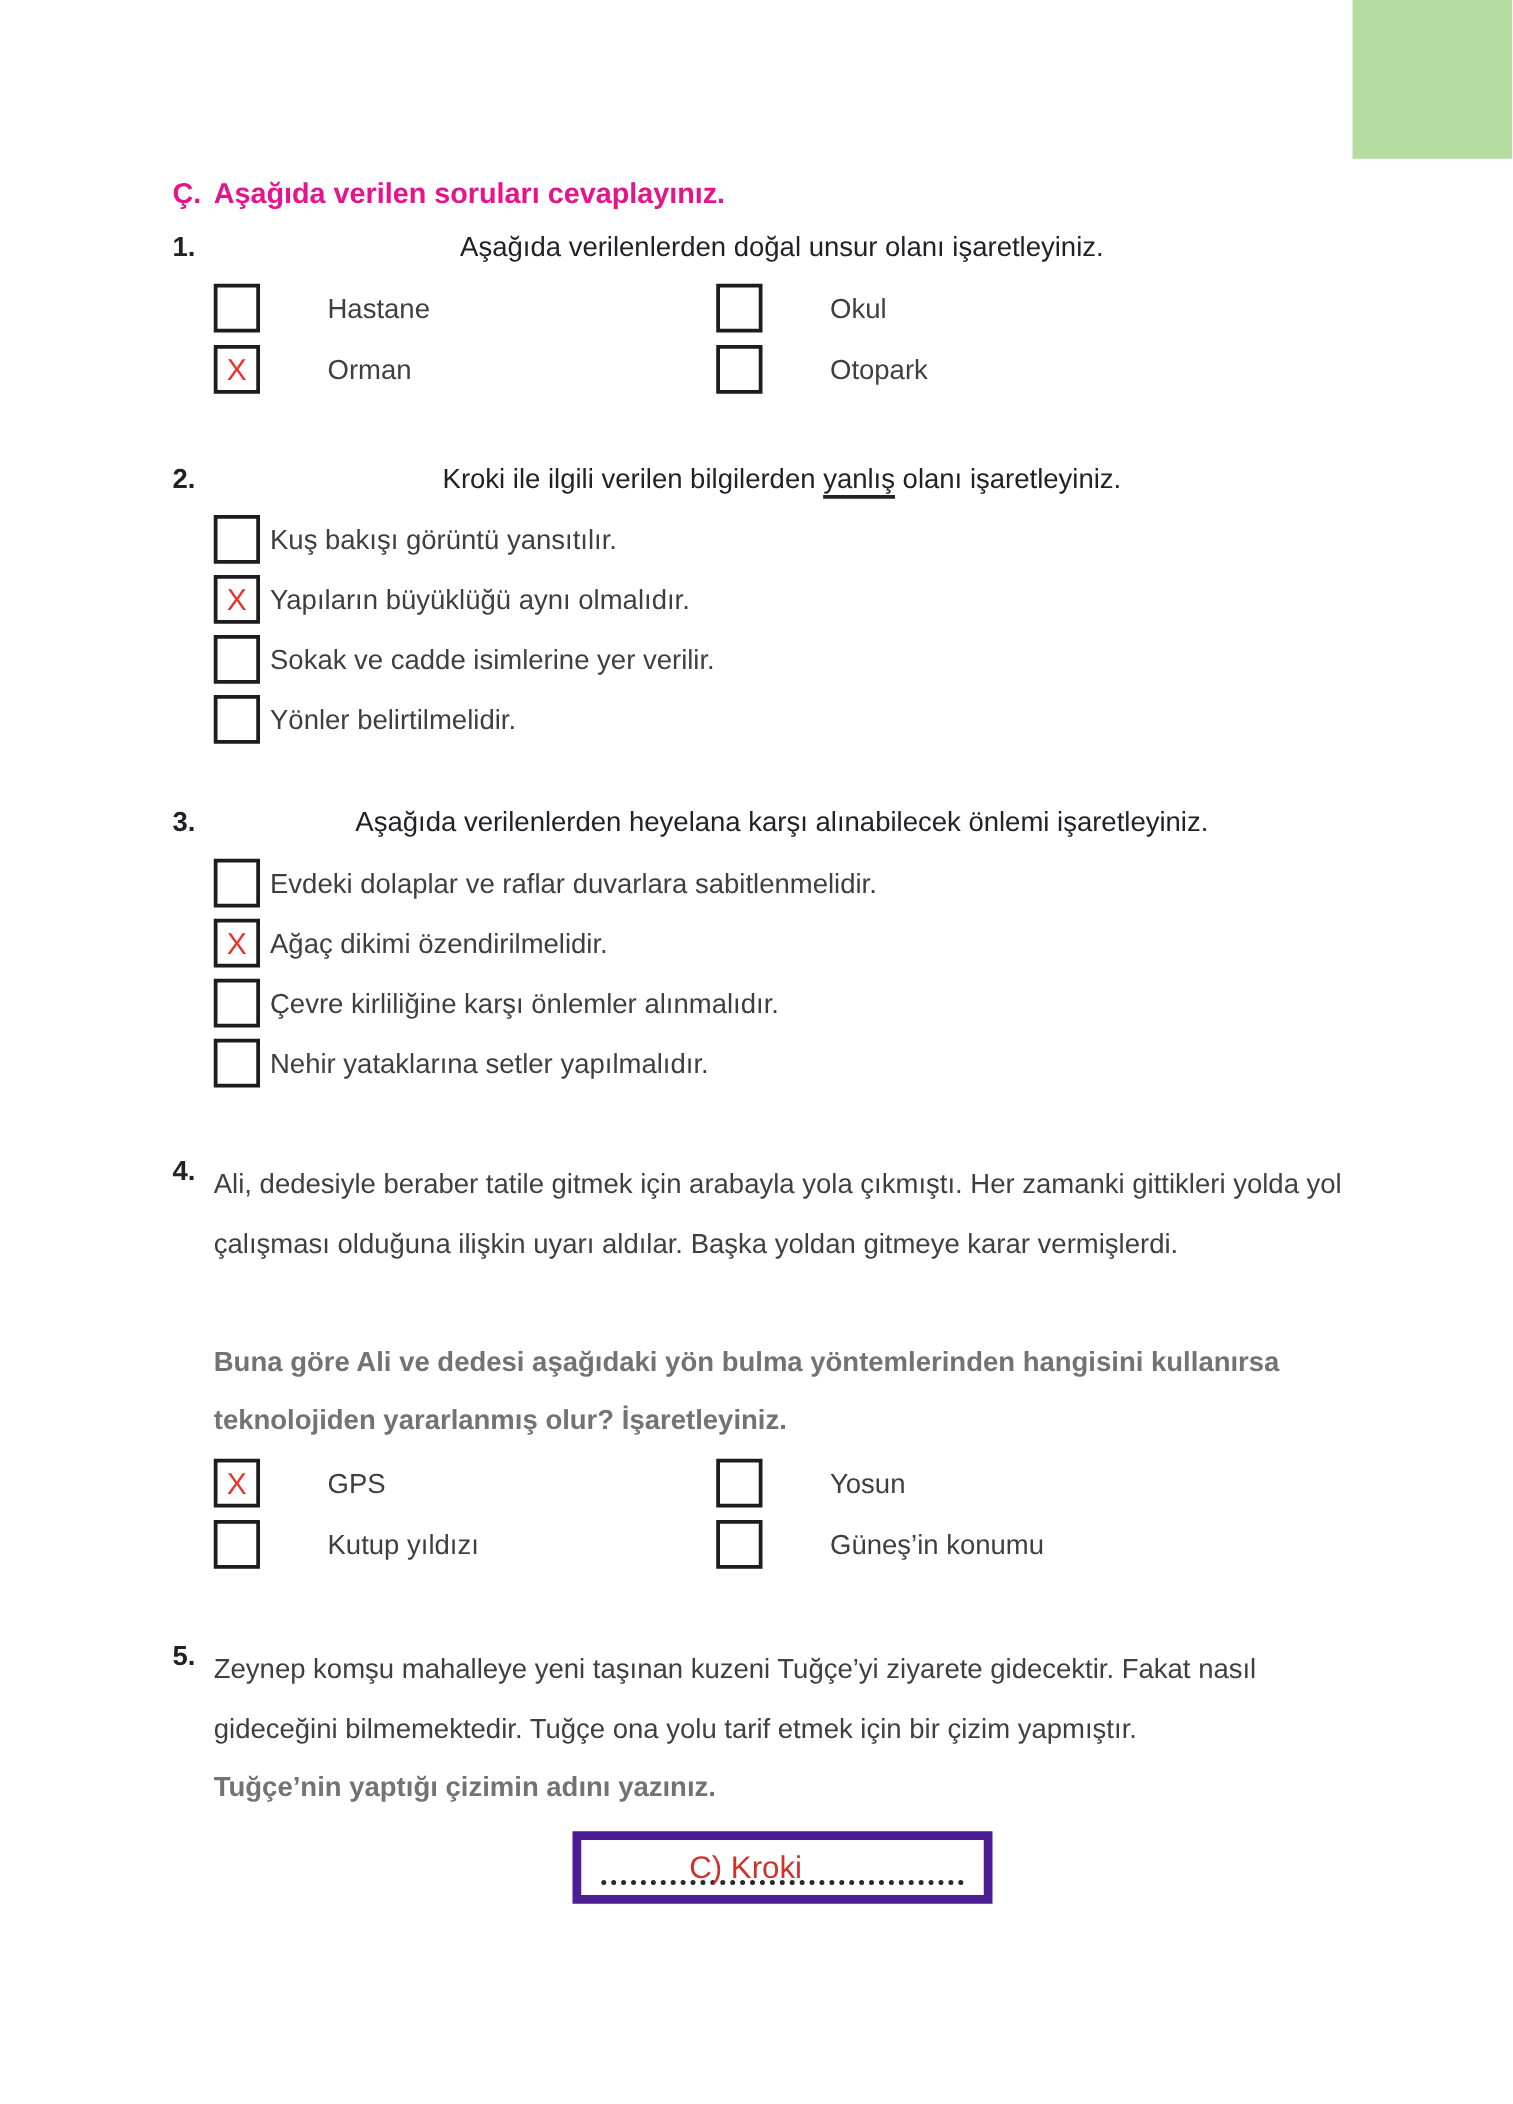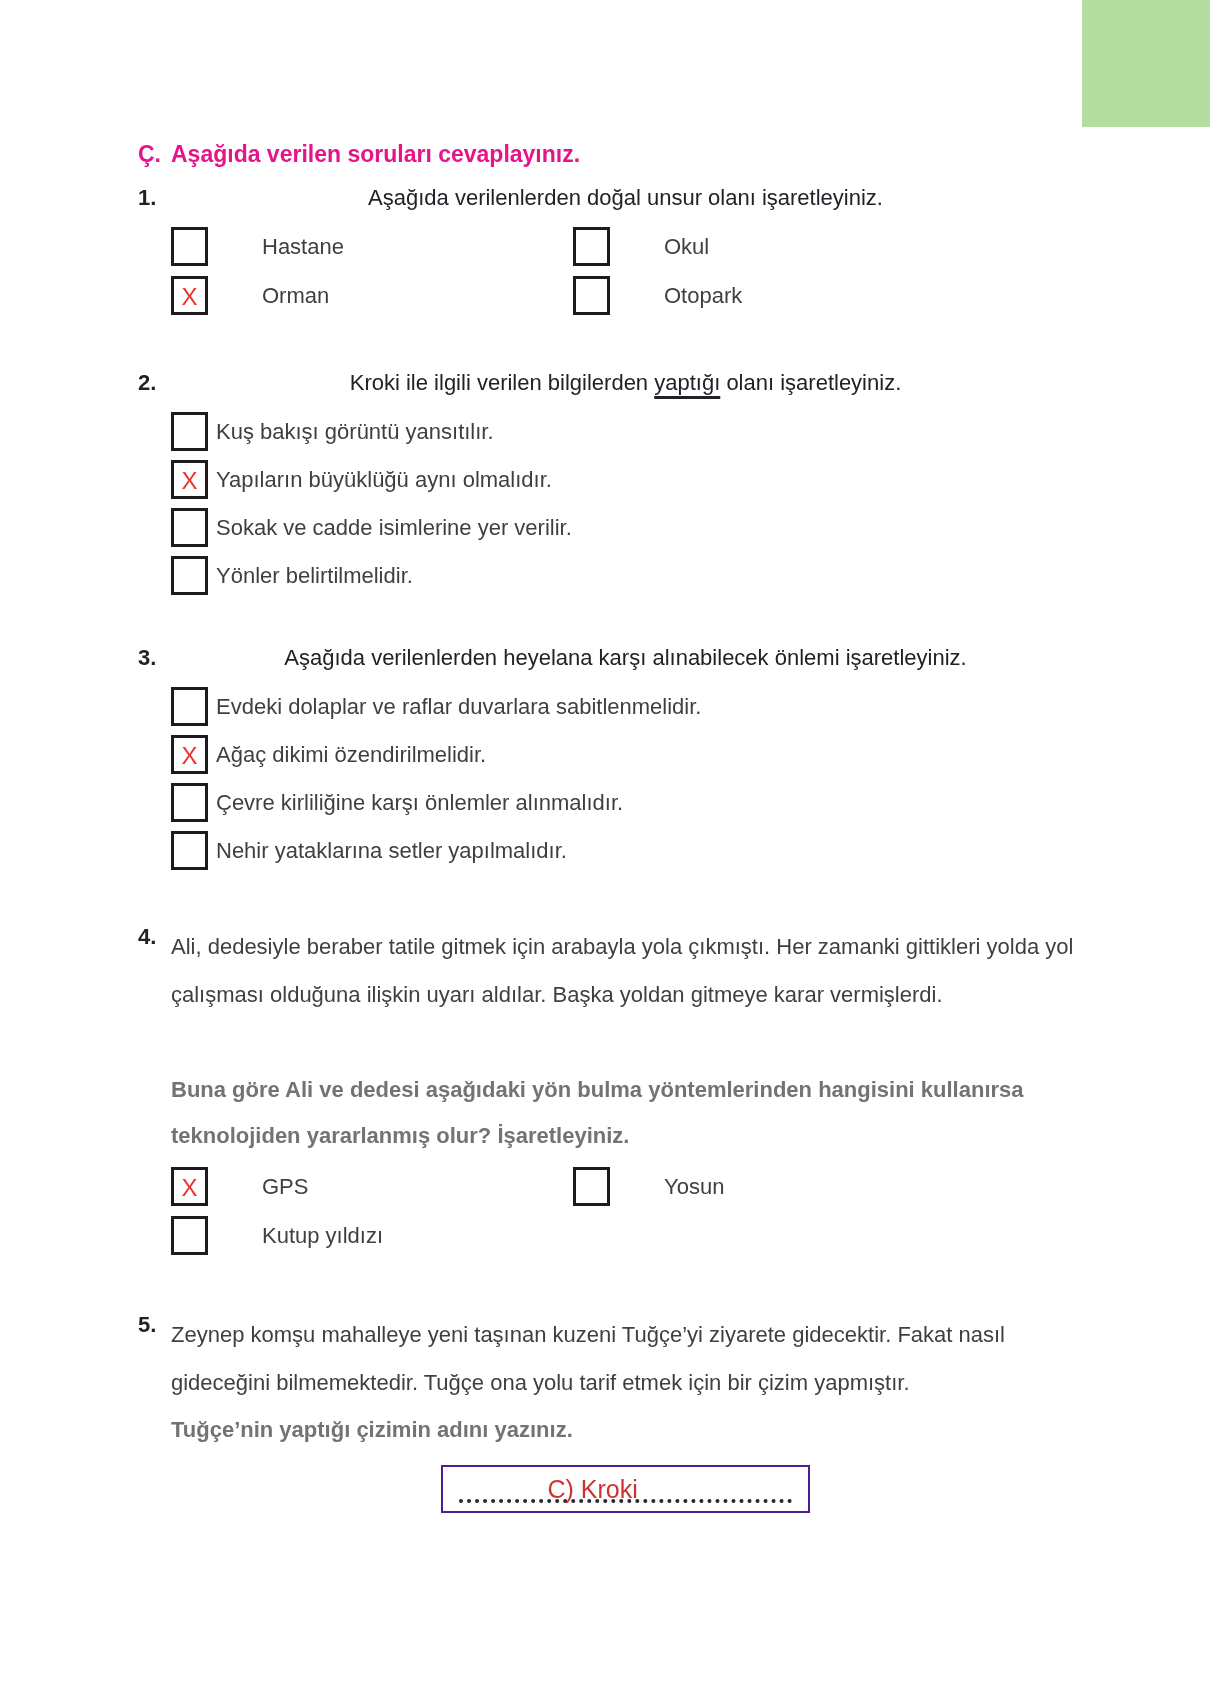--- a/index.html
+++ b/index.html
@@ -105,24 +105,23 @@
   .q5-prompt { margin-top: 0; }
 
   .mb-q1 { margin-bottom: 44px; }
   .mb-q2 { margin-bottom: 40px; }
   .mb-q3 { margin-bottom: 44px; }
   .mb-q4 { margin-bottom: 46px; }
 
   .answer-box {
     width: 322px;
     height: 44px;
-    border: 2px solid #4c1d95;
+    border: 7px solid #4c1d95;
     margin: 12px auto 0;
     position: relative;
-    padding-left: 43px;
   }
   .answer-dots {
     position: absolute;
     left: 16px;
     right: 16px;
     bottom: 8px;
     border-bottom: 4.5px dotted #2a282c;
   }
   .answer-text {
     position: absolute;
@@ -179,21 +178,21 @@
             <span class="checkbox"></span>
             <span class="opt-label">Otopark</span>
           </div>
         </div>
       </div>
     </div>
 
     <div class="question mb-q2">
       <div class="qnum">2.</div>
       <div class="qbody">
-        <div class="qtitle"><span>Kroki ile ilgili verilen bilgilerden </span><span class="underlined">yaptığı</span><span> olanı işaretleyiniz.</span></div>
+        <div class="qtitle"><span>Kroki ile ilgili verilen bilgilerden </span><span class="underlined">yanlış</span><span> olanı işaretleyiniz.</span></div>
         <div>
           <div class="opt">
             <span class="checkbox"></span>
             <span class="opt-label">Kuş bakışı görüntü yansıtılır.</span>
           </div>
           <div class="opt">
             <span class="checkbox">
                 <span class="mark">X</span>
               </span>
             <span class="opt-label">Yapıların büyüklüğü aynı olmalıdır.</span>
@@ -249,20 +248,24 @@
               </span>
             <span class="opt-label">GPS</span>
           </div>
           <div class="opt">
             <span class="checkbox"></span>
             <span class="opt-label">Yosun</span>
           </div>
           <div class="opt">
             <span class="checkbox"></span>
             <span class="opt-label">Kutup yıldızı</span>
+          </div>
+          <div class="opt">
+            <span class="checkbox"></span>
+            <span class="opt-label">Güneş’in konumu</span>
           </div>
         </div>
       </div>
     </div>
 
     <div class="question">
       <div class="qnum">5.</div>
       <div class="qbody">
         <div class="para">Zeynep komşu mahalleye yeni taşınan kuzeni Tuğçe’yi ziyarete gidecektir. Fakat nasıl gideceğini bilmemektedir. Tuğçe ona yolu tarif etmek için bir çizim yapmıştır.</div>
         <div class="prompt q5-prompt">Tuğçe’nin yaptığı çizimin adını yazınız.</div>

